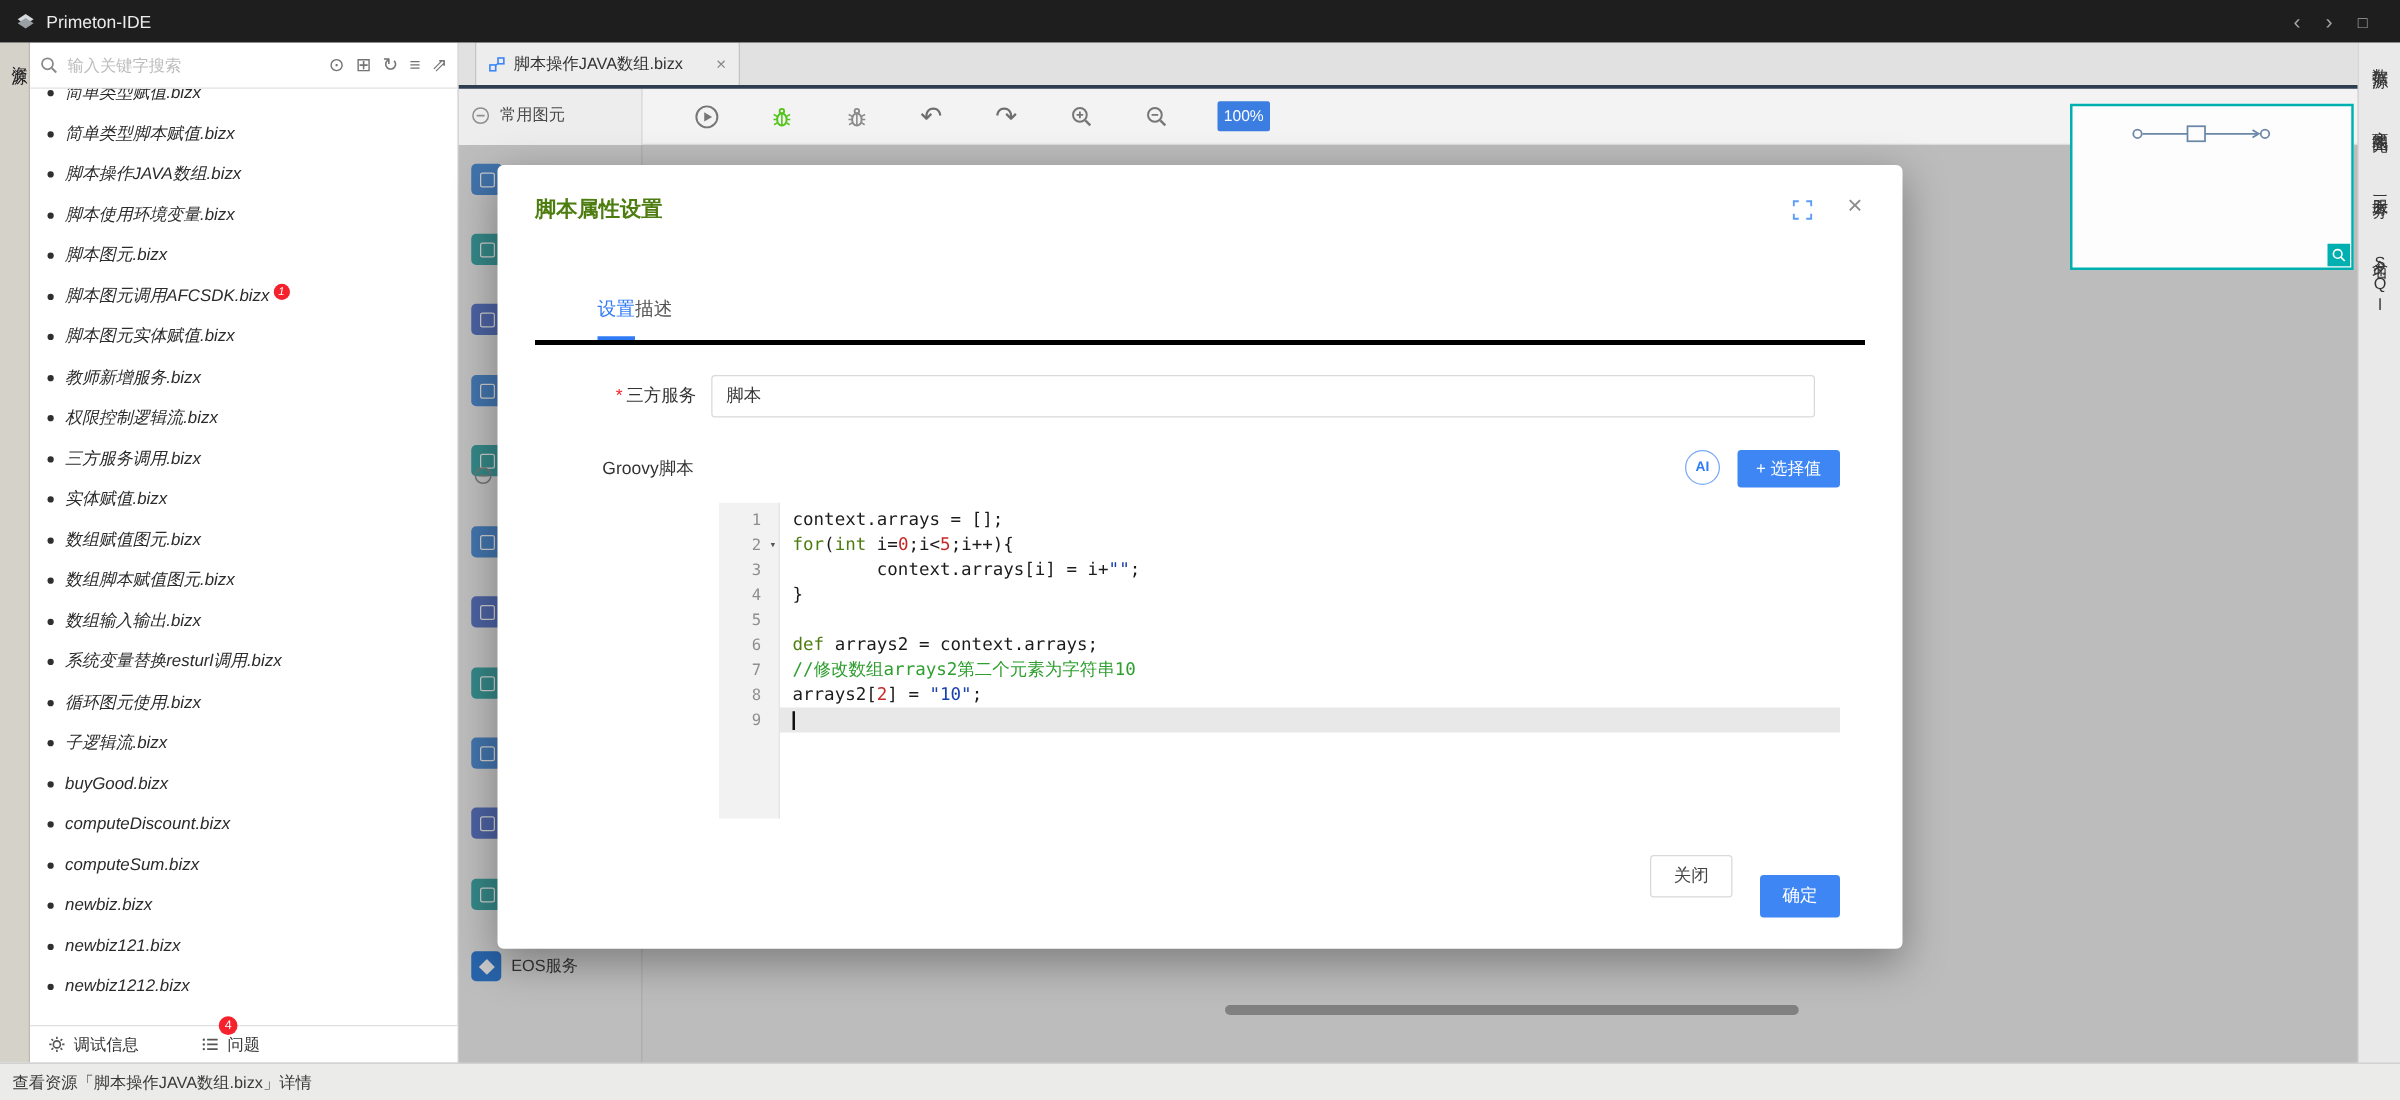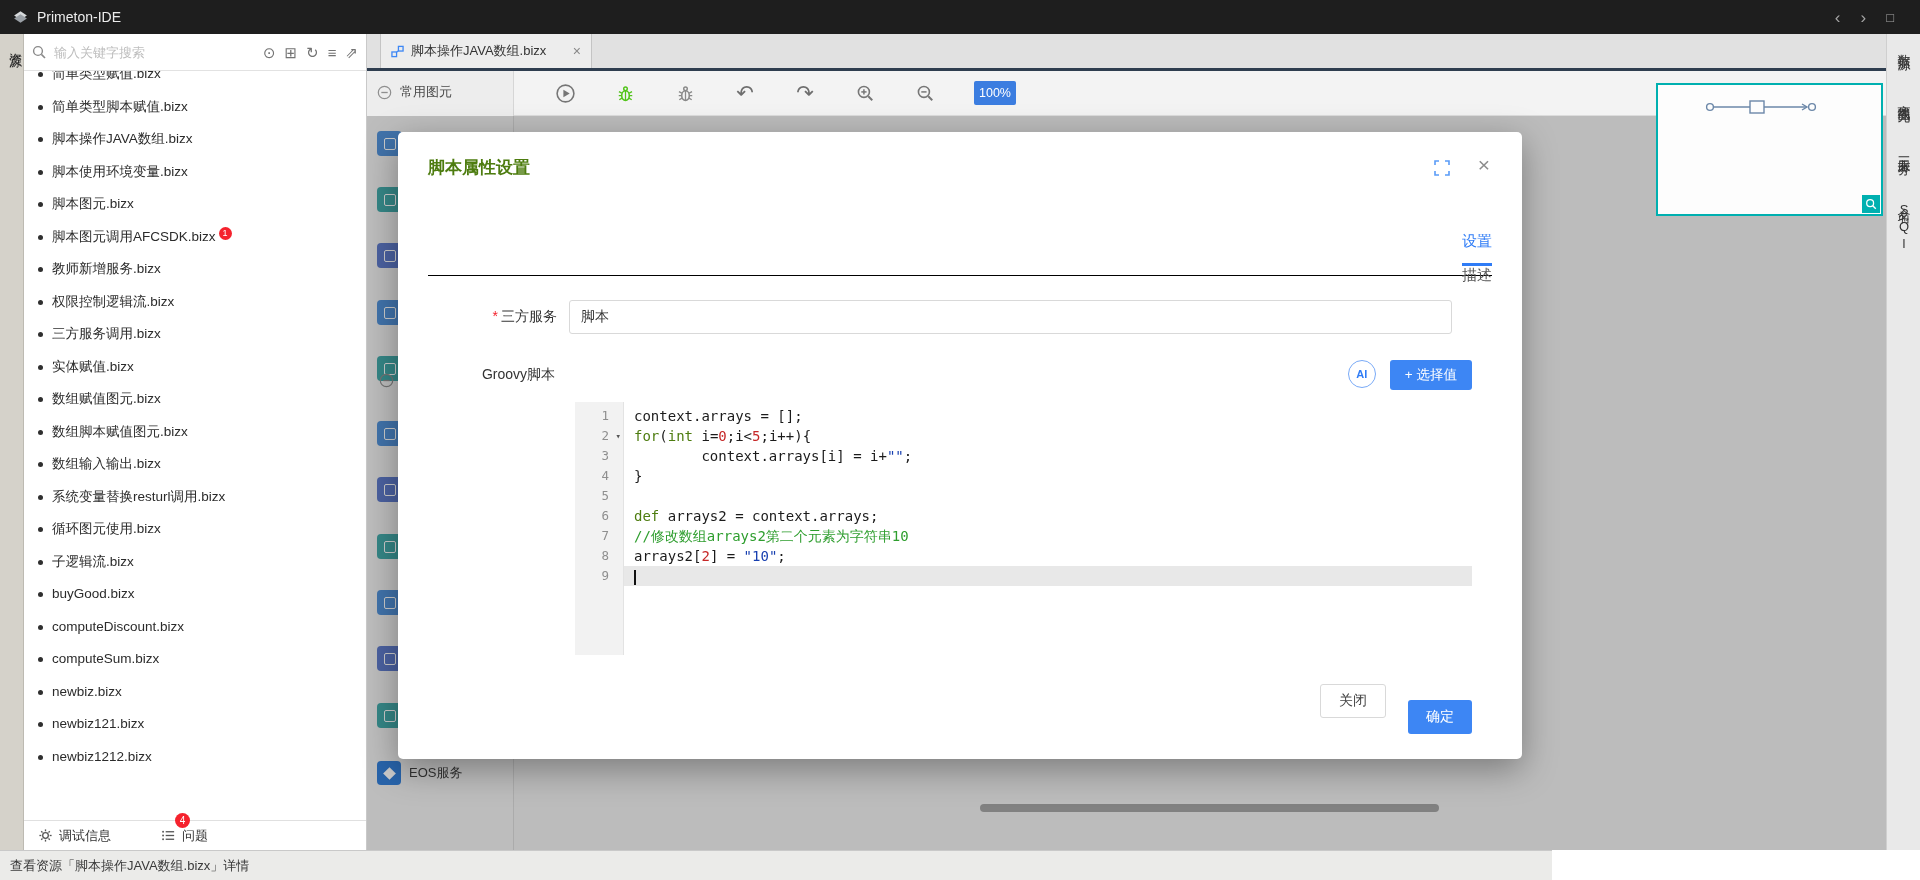--- a/index.html
+++ b/index.html
@@ -21,35 +21,35 @@
   
   .sidebar{position:absolute;left:24px;top:34px;width:343px;height:816px;background:#fff;
            border-right:1px solid #c9c9c9;box-sizing:border-box;z-index:6;overflow:hidden;}
   .search-row{height:37px;border-bottom:1px solid #e2e2e2;display:flex;align-items:center;
               padding:0 8px;box-sizing:border-box;}
   .search-row input{border:none;outline:none;flex:1 1 auto;font-size:13px;margin-left:6px;
               background:transparent;color:#333;min-width:40px;}
   .search-row input::placeholder{color:#bdbdbd;}
   .mini-tools{display:flex;gap:9px;color:#737373;font-size:15px;align-items:center;}
   .mini-tools span{cursor:pointer;line-height:1;}
-  .file-tree{position:absolute;left:0;top:37px;right:0;bottom:30px;overflow:hidden;padding-top:0;}
+  .file-tree{position:absolute;left:0;top:37px;right:0;bottom:30px;overflow:hidden;padding-top:0;font-style:italic;}
   .tree-item{height:32.5px;line-height:32.5px;position:relative;padding-left:28px;font-size:13.5px;
              color:#2b2b2b;white-space:nowrap;cursor:pointer;}
   .tree-item:first-child{margin-top:-13px;}
   .bullet{position:absolute;left:14px;top:14px;width:5px;height:5px;border-radius:50%;background:#2f2f2f;}
   .mini-badge{display:inline-block;margin-left:3px;transform:translateY(-5px);background:#f5222d;color:#fff;
               width:13px;height:13px;line-height:13px;border-radius:50%;font-size:9px;text-align:center;}
   .sidebar-footer{position:absolute;left:0;right:0;bottom:0;height:30px;background:#fff;
                   border-top:1px solid #e0e0e0;display:flex;align-items:center;gap:50px;
                   padding-left:14px;box-sizing:border-box;}
   .footer-item{display:flex;align-items:center;gap:6px;font-size:13px;color:#333;position:relative;cursor:pointer;}
   .footer-badge{position:absolute;top:-14px;left:14px;background:#f5222d;color:#fff;width:15px;height:15px;
                 line-height:15px;border-radius:50%;font-size:10px;text-align:center;z-index:8;}
   
-  .statusbar{position:absolute;left:0;top:850px;width:1552px;height:30px;background:#ebebe9;
+  .statusbar{position:absolute;left:0;top:850px;width:1920px;height:30px;background:#ebebe9;
              border-top:1px solid #c9c9c9;box-sizing:border-box;font-size:13px;color:#3a3a3a;
              line-height:29px;padding-left:10px;z-index:10;}
   
   .tabbar{position:absolute;left:367px;top:34px;width:1519px;height:34px;background:#e1e1e1;
           display:flex;align-items:stretch;z-index:6;}
   .tab-underline{position:absolute;left:367px;top:68px;width:1519px;height:3px;background:#2e3d4f;z-index:7;}
   .tab{margin-left:13px;width:212px;background:#ededed;border-left:1px solid #c4c4c4;
        border-right:1px solid #c4c4c4;display:flex;align-items:center;gap:7px;padding:0 10px;
        box-sizing:border-box;font-size:13px;color:#333;cursor:pointer;}
   .tab .tab-close{margin-left:auto;color:#888;font-size:14px;}
@@ -89,22 +89,22 @@
             letter-spacing:2px;cursor:pointer;}
   
   .overlay{position:absolute;left:367px;top:116px;width:1519px;height:734px;
            background:rgba(18,18,18,0.22);z-index:40;}
   
   .modal{position:absolute;left:398px;top:132px;width:1124px;height:627px;background:#fff;
          border-radius:5px;box-shadow:0 10px 34px rgba(0,0,0,0.35);z-index:100;}
   .modal-title{position:absolute;left:30px;top:24px;font-size:17px;font-weight:600;color:#4d7c0f;}
   .modal-expand{position:absolute;right:72px;top:28px;cursor:pointer;}
   .modal-close{position:absolute;right:32px;top:22px;font-size:21px;color:#8c8c8c;cursor:pointer;line-height:1;}
-  .modal-tabs{position:absolute;left:30px;right:30px;top:100px;height:44px;border-bottom:1px solid #000000;
-              display:flex;align-items:flex-end;padding-left:50px;box-sizing:border-box;flex-direction:column;}
+  .modal-tabs{position:absolute;left:30px;right:30px;top:100px;height:44px;border-bottom:4px solid #000000;
+              display:flex;align-items:flex-end;padding-left:50px;box-sizing:border-box;}
   .mtab{font-size:15px;color:#555;padding-bottom:12px;cursor:pointer;border-bottom:3px solid transparent;}
   .mtab.active{color:#2f7cf6;border-bottom-color:#2f7cf6;}
   .form-row{position:absolute;left:30px;top:168px;display:flex;align-items:center;}
   .form-label{width:129px;text-align:right;font-size:14px;color:#333;flex:0 0 auto;}
   .req{color:#f5222d;margin-right:3px;}
   .name-input{margin-left:12px;width:883px;height:34px;border:1px solid #d9d9d9;border-radius:3px;
               font-size:14px;padding:0 11px;box-sizing:border-box;color:#333;outline:none;
               font-family:"Liberation Sans","DejaVu Sans",sans-serif;}
   .groovy-row{position:absolute;left:28px;top:228px;right:50px;display:flex;align-items:center;}
   .groovy-controls{margin-left:auto;display:flex;gap:14px;}
@@ -167,20 +167,21 @@
       <span>⇗</span>
     </div>
   </div>
   <div class="file-tree">
       <div class="tree-item"><span class="bullet"></span><span>简单类型赋值.bizx</span></div>
       <div class="tree-item"><span class="bullet"></span><span>简单类型脚本赋值.bizx</span></div>
       <div class="tree-item"><span class="bullet"></span><span>脚本操作JAVA数组.bizx</span></div>
       <div class="tree-item"><span class="bullet"></span><span>脚本使用环境变量.bizx</span></div>
       <div class="tree-item"><span class="bullet"></span><span>脚本图元.bizx</span></div>
       <div class="tree-item"><span class="bullet"></span><span>脚本图元调用AFCSDK.bizx</span><span class="mini-badge">1</span></div>
+      <div class="tree-item"><span class="bullet"></span><span>脚本图元实体赋值.bizx</span></div>
       <div class="tree-item"><span class="bullet"></span><span>教师新增服务.bizx</span></div>
       <div class="tree-item"><span class="bullet"></span><span>权限控制逻辑流.bizx</span></div>
       <div class="tree-item"><span class="bullet"></span><span>三方服务调用.bizx</span></div>
       <div class="tree-item"><span class="bullet"></span><span>实体赋值.bizx</span></div>
       <div class="tree-item"><span class="bullet"></span><span>数组赋值图元.bizx</span></div>
       <div class="tree-item"><span class="bullet"></span><span>数组脚本赋值图元.bizx</span></div>
       <div class="tree-item"><span class="bullet"></span><span>数组输入输出.bizx</span></div>
       <div class="tree-item"><span class="bullet"></span><span>系统变量替换resturl调用.bizx</span></div>
       <div class="tree-item"><span class="bullet"></span><span>循环图元使用.bizx</span></div>
       <div class="tree-item"><span class="bullet"></span><span>子逻辑流.bizx</span></div>

